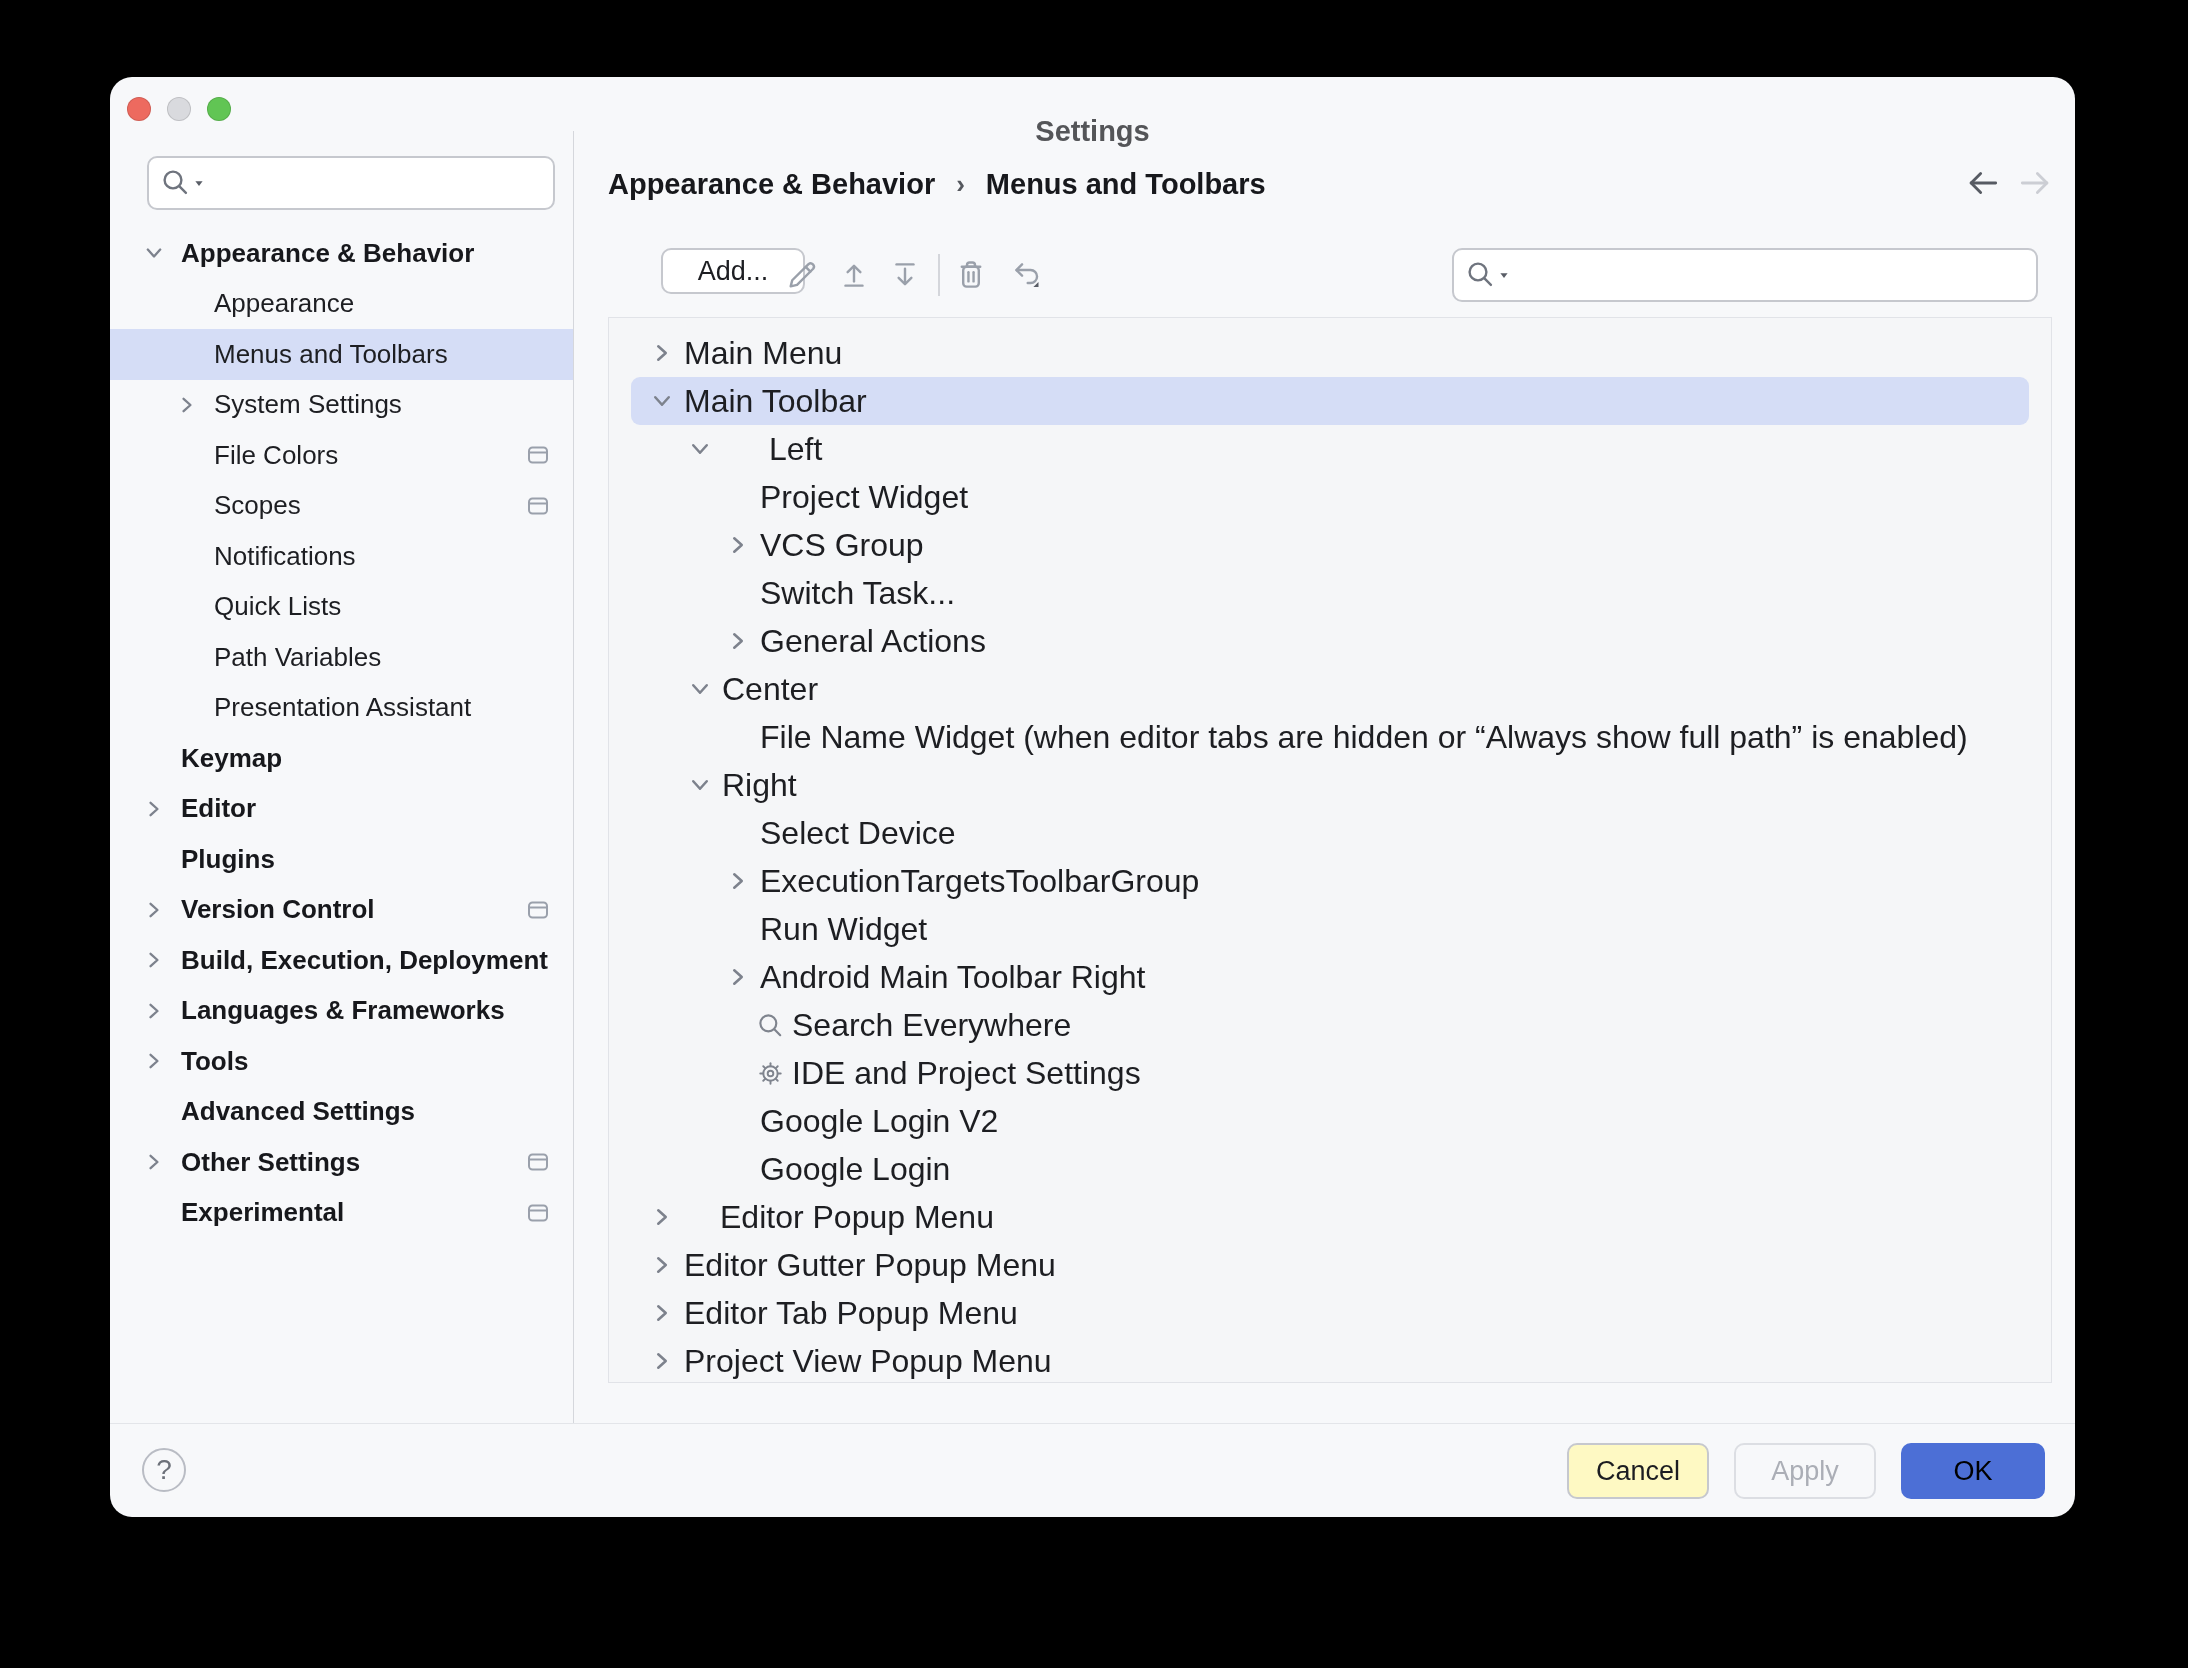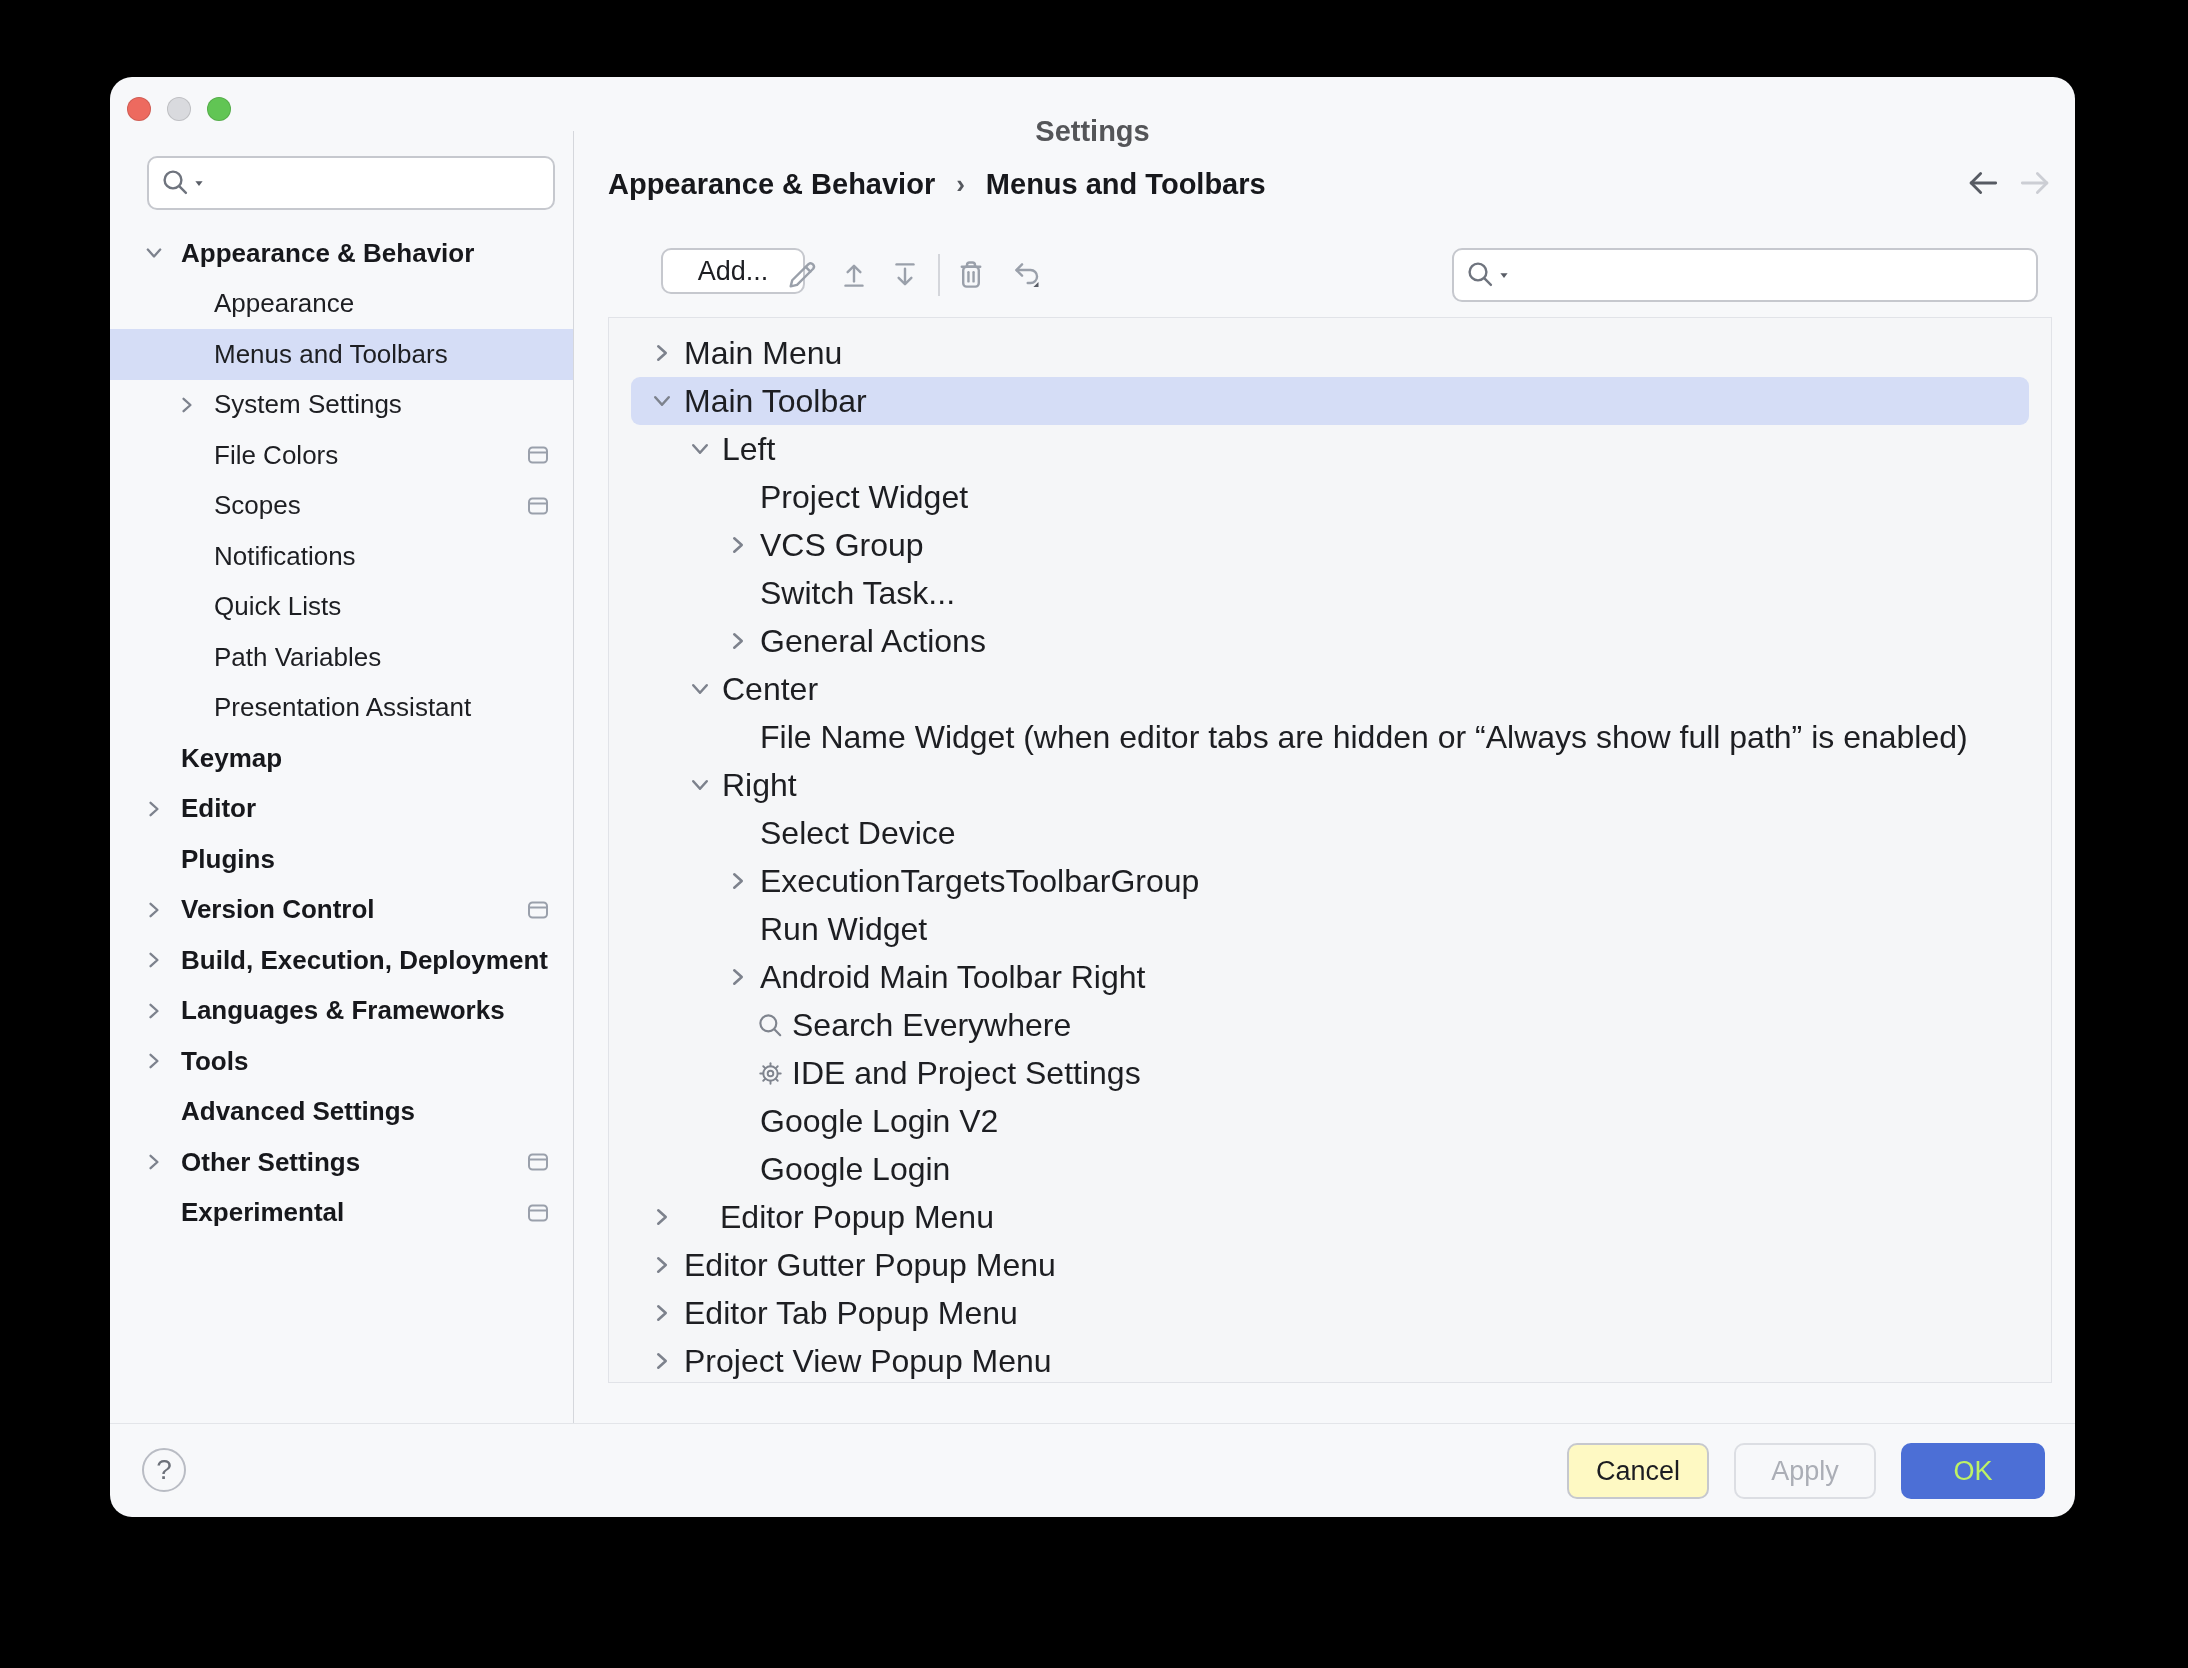--- a/index.html
+++ b/index.html
@@ -85,21 +85,21 @@
   
   .footer { position:absolute; left:0; right:0; bottom:0; height:94px;
     border-top:1.5px solid #e3e5e9; }
   .help-btn { position:absolute; left:32px; top:24px; width:44px; height:44px; border-radius:50%;
     background:transparent; border:2.5px solid #b9bcc4; color:#6d717a; font-size:28px;
     line-height:1; font-family:inherit; display:flex; align-items:center; justify-content:center; }
   .btn { position:absolute; top:19px; height:56px; border-radius:10px; font-size:27px;
     font-family:inherit; display:flex; align-items:center; justify-content:center; }
   .btn.cancel { left:1457px; width:142px; background:#fef9c3; border:2px solid #c6c8ce; color:#1c1d21; }
   .btn.apply  { left:1624px; width:142px; background:transparent; border:2px solid #dcdee3; color:#abaeb6; }
-  .btn.ok     { left:1791px; width:144px; background:#4c6fd6; border:none; color:#bef264; font-weight:500; }
+  .btn.ok     { left:1791px; width:144px; background:#4c6fd6; border:none; color:#000000; font-weight:500; }
 </style>
 </head>
 <body>
 
 <div class="window">
 
   <div class="titlebar">
     <span class="light close" style="background:#ed6a5f"></span>
     <span class="light min" style="background:#d9dade"></span>
     <span class="light zoom" style="background:#61c554"></span>
@@ -347,21 +347,21 @@
           <span class="lab">Main Menu</span>
         </div>
         <div class="tree-row selected" style="padding-left: 18px;">
           <span class="chev down">
             <svg viewBox="0 0 16 16">
               <path d="M5.5 3.5 10.5 8 5.5 12.5" fill="none" stroke="currentColor" stroke-width="1.7" stroke-linecap="round" stroke-linejoin="round"></path>
             </svg>
           </span>
           <span class="lab">Main Toolbar</span>
         </div>
-        <div class="tree-row" style="padding-left: 78px;">
+        <div class="tree-row" style="padding-left: 78px; gap: 47px;">
           <span class="chev down">
             <svg viewBox="0 0 16 16">
               <path d="M5.5 3.5 10.5 8 5.5 12.5" fill="none" stroke="currentColor" stroke-width="1.7" stroke-linecap="round" stroke-linejoin="round"></path>
             </svg>
           </span>
           <span class="lab">Left</span>
         </div>
         <div class="tree-row" style="padding-left: 116px;">
           <span class="chev"></span>
           <span class="lab">Project Widget</span>

